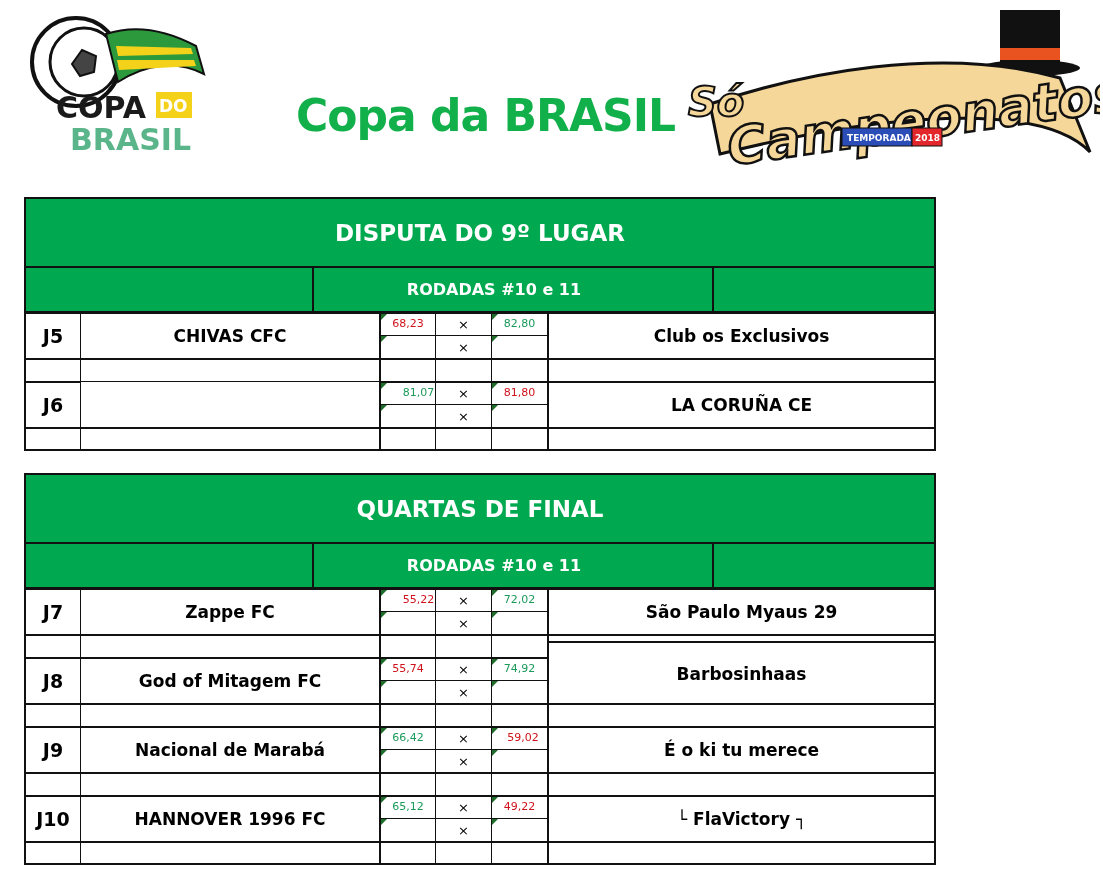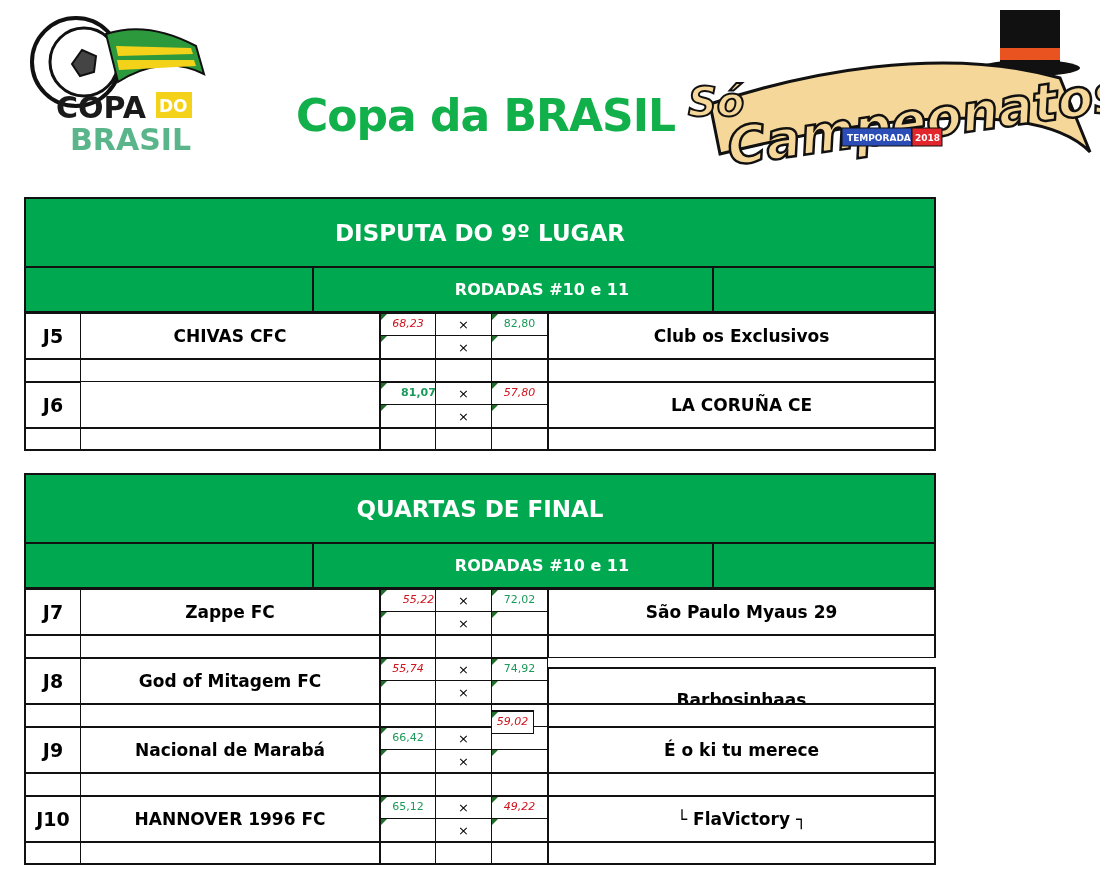--- a/index.html
+++ b/index.html
@@ -22,37 +22,37 @@
   .bracket { position: absolute; left: 24px; width: 912px; }
   .band {
     position: absolute; left: 0; width: 912px; background: #00a94f;
     box-sizing: border-box; border: 2px solid #111; color: #fff; font-weight: bold;
     display: flex; align-items: center; justify-content: center;
   }
   .band-title { top: 0; height: 72px; font-size: 23px; }
   .band-sub { top: 69px; height: 47px; font-size: 16px; }
   .band-sub .div1 { position: absolute; left: 286px; top: 0; bottom: 0; border-left: 2px solid #111; }
   .band-sub .div2 { position: absolute; left: 686px; top: 0; bottom: 0; border-left: 2px solid #111; }
-  .band-sub .sublabel { position: absolute; left: 288px; width: 360px; text-align: center; top: 12px; padding-left: 48px; }
+  .band-sub .sublabel { position: absolute; left: 288px; width: 360px; text-align: center; top: 12px; }
 
   .cell {
     position: absolute; box-sizing: border-box; background: #fff;
     border: 1px solid #111; display: flex; align-items: center; justify-content: center;
     color: #000; overflow: hidden;
   }
   .thick-top { border-top: 2px solid #111; }
   .thick-left { border-left: 2px solid #111; }
   .thick-right { border-right: 2px solid #111; }
   .thick-bottom { border-bottom: 2px solid #111; }
 
   .match-id { font-weight: bold; font-size: 19px; }
   .team { font-weight: bold; font-size: 17px; white-space: nowrap; }
   .score { font-size: 11px; font-weight: normal; align-items: flex-start; padding-top: 3px; }
   .score.win { color: #1a9a5a; }
-  .score.lose { color: #d0121c; font-style: italic; }
+  .score.lose { color: #d0121c; }
   .vs { font-size: 13px; }
   .tri::before {
     content: ""; position: absolute; left: 0; top: 0;
     border-top: 6px solid #1e6e2a; border-right: 6px solid transparent;
   }
 </style>
 </head>
 <body>
 
 <div class="abs logo-copa">
@@ -108,23 +108,23 @@
   <div class="cell team thick-left thick-right thick-top" style="left:523px;top:115px;width:389px;height:47px;">Club os Exclusivos</div>
 
   <div class="cell thick-left thick-top" style="left:0;top:161px;width:57px;height:24px;"></div>
   <div class="cell thick-top" style="left:56px;top:161px;width:300px;height:24px;"></div>
   <div class="cell thick-left thick-top" style="left:355px;top:161px;width:57px;height:24px;"></div>
   <div class="cell thick-top" style="left:411px;top:161px;width:57px;height:24px;"></div>
   <div class="cell thick-top" style="left:467px;top:161px;width:57px;height:24px;"></div>
   <div class="cell thick-left thick-right thick-top" style="left:523px;top:161px;width:389px;height:24px;"></div>
 
   <div class="cell match-id thick-left thick-top" style="left:0;top:184px;width:57px;height:47px;">J6</div>
-  <div class="cell score tri win thick-left thick-top" style="left:355px;top:184px;width:78px;height:24px;font-weight:bold;">81,07</div>
+  <div class="cell score tri win thick-left thick-top" style="left:355px;top:184px;width:78px;height:24px;">81,07</div>
   <div class="cell vs thick-top" style="left:411px;top:184px;width:57px;height:24px;">×</div>
-  <div class="cell score tri lose thick-top" style="left:467px;top:184px;width:57px;height:24px;">57,80</div>
+  <div class="cell score tri lose thick-top" style="left:467px;top:184px;width:57px;height:24px;">81,80</div>
   <div class="cell tri" style="left:355px;top:207px;width:57px;height:24px;border-left:2px solid #111;"></div>
   <div class="cell vs" style="left:411px;top:207px;width:57px;height:24px;">×</div>
   <div class="cell tri" style="left:467px;top:207px;width:57px;height:24px;"></div>
   <div class="cell team thick-left thick-right thick-top" style="left:523px;top:184px;width:389px;height:47px;">LA CORUÑA CE</div>
 
   <div class="cell thick-left thick-top thick-bottom" style="left:0;top:230px;width:57px;height:24px;"></div>
   <div class="cell thick-top thick-bottom" style="left:56px;top:230px;width:300px;height:24px;"></div>
   <div class="cell thick-left thick-top thick-bottom" style="left:355px;top:230px;width:57px;height:24px;"></div>
   <div class="cell thick-top thick-bottom" style="left:411px;top:230px;width:57px;height:24px;"></div>
   <div class="cell thick-top thick-bottom" style="left:467px;top:230px;width:57px;height:24px;"></div>
@@ -156,33 +156,33 @@
   <div class="cell thick-left thick-right thick-top" style="left:523px;top:161px;width:389px;height:24px;"></div>
 
   <div class="cell match-id thick-left thick-top" style="left:0;top:184px;width:57px;height:47px;">J8</div>
   <div class="cell team thick-top" style="left:56px;top:184px;width:300px;height:47px;">God of Mitagem FC</div>
   <div class="cell score tri lose thick-left thick-top" style="left:355px;top:184px;width:57px;height:24px;">55,74</div>
   <div class="cell vs thick-top" style="left:411px;top:184px;width:57px;height:24px;">×</div>
   <div class="cell score tri win thick-top" style="left:467px;top:184px;width:57px;height:24px;">74,92</div>
   <div class="cell tri" style="left:355px;top:207px;width:57px;height:24px;border-left:2px solid #111;"></div>
   <div class="cell vs" style="left:411px;top:207px;width:57px;height:24px;">×</div>
   <div class="cell tri" style="left:467px;top:207px;width:57px;height:24px;"></div>
-  <div class="cell team thick-left thick-right thick-top" style="left:523px;top:194px;width:389px;height:65px;">Barbosinhaas</div>
+  <div class="cell team thick-left thick-right thick-top" style="left:523px;top:168px;width:389px;height:65px;">Barbosinhaas</div>
   <div class="cell thick-left thick-top" style="left:0;top:230px;width:57px;height:24px;"></div>
   <div class="cell thick-top" style="left:56px;top:230px;width:300px;height:24px;"></div>
   <div class="cell thick-left thick-top" style="left:355px;top:230px;width:57px;height:24px;"></div>
   <div class="cell thick-top" style="left:411px;top:230px;width:57px;height:24px;"></div>
   <div class="cell thick-top" style="left:467px;top:230px;width:57px;height:24px;"></div>
   <div class="cell thick-left thick-right thick-top" style="left:523px;top:230px;width:389px;height:24px;"></div>
 
   <div class="cell match-id thick-left thick-top" style="left:0;top:253px;width:57px;height:47px;">J9</div>
   <div class="cell team thick-top" style="left:56px;top:253px;width:300px;height:47px;">Nacional de Marabá</div>
   <div class="cell score tri win thick-left thick-top" style="left:355px;top:253px;width:57px;height:24px;">66,42</div>
   <div class="cell vs thick-top" style="left:411px;top:253px;width:57px;height:24px;">×</div>
-  <div class="cell score tri lose thick-top" style="left:467px;top:237px;width:43px;height:24px;">59,02</div>
+  <div class="cell score tri lose thick-top" style="left:467px;top:253px;width:64px;height:24px;">59,02</div>
   <div class="cell tri" style="left:355px;top:276px;width:57px;height:24px;border-left:2px solid #111;"></div>
   <div class="cell vs" style="left:411px;top:276px;width:57px;height:24px;">×</div>
   <div class="cell tri" style="left:467px;top:276px;width:57px;height:24px;"></div>
   <div class="cell team thick-left thick-right thick-top" style="left:523px;top:253px;width:389px;height:47px;">É o ki tu merece</div>
   <div class="cell thick-left thick-top" style="left:0;top:299px;width:57px;height:24px;"></div>
   <div class="cell thick-top" style="left:56px;top:299px;width:300px;height:24px;"></div>
   <div class="cell thick-left thick-top" style="left:355px;top:299px;width:57px;height:24px;"></div>
   <div class="cell thick-top" style="left:411px;top:299px;width:57px;height:24px;"></div>
   <div class="cell thick-top" style="left:467px;top:299px;width:57px;height:24px;"></div>
   <div class="cell thick-left thick-right thick-top" style="left:523px;top:299px;width:389px;height:24px;"></div>

